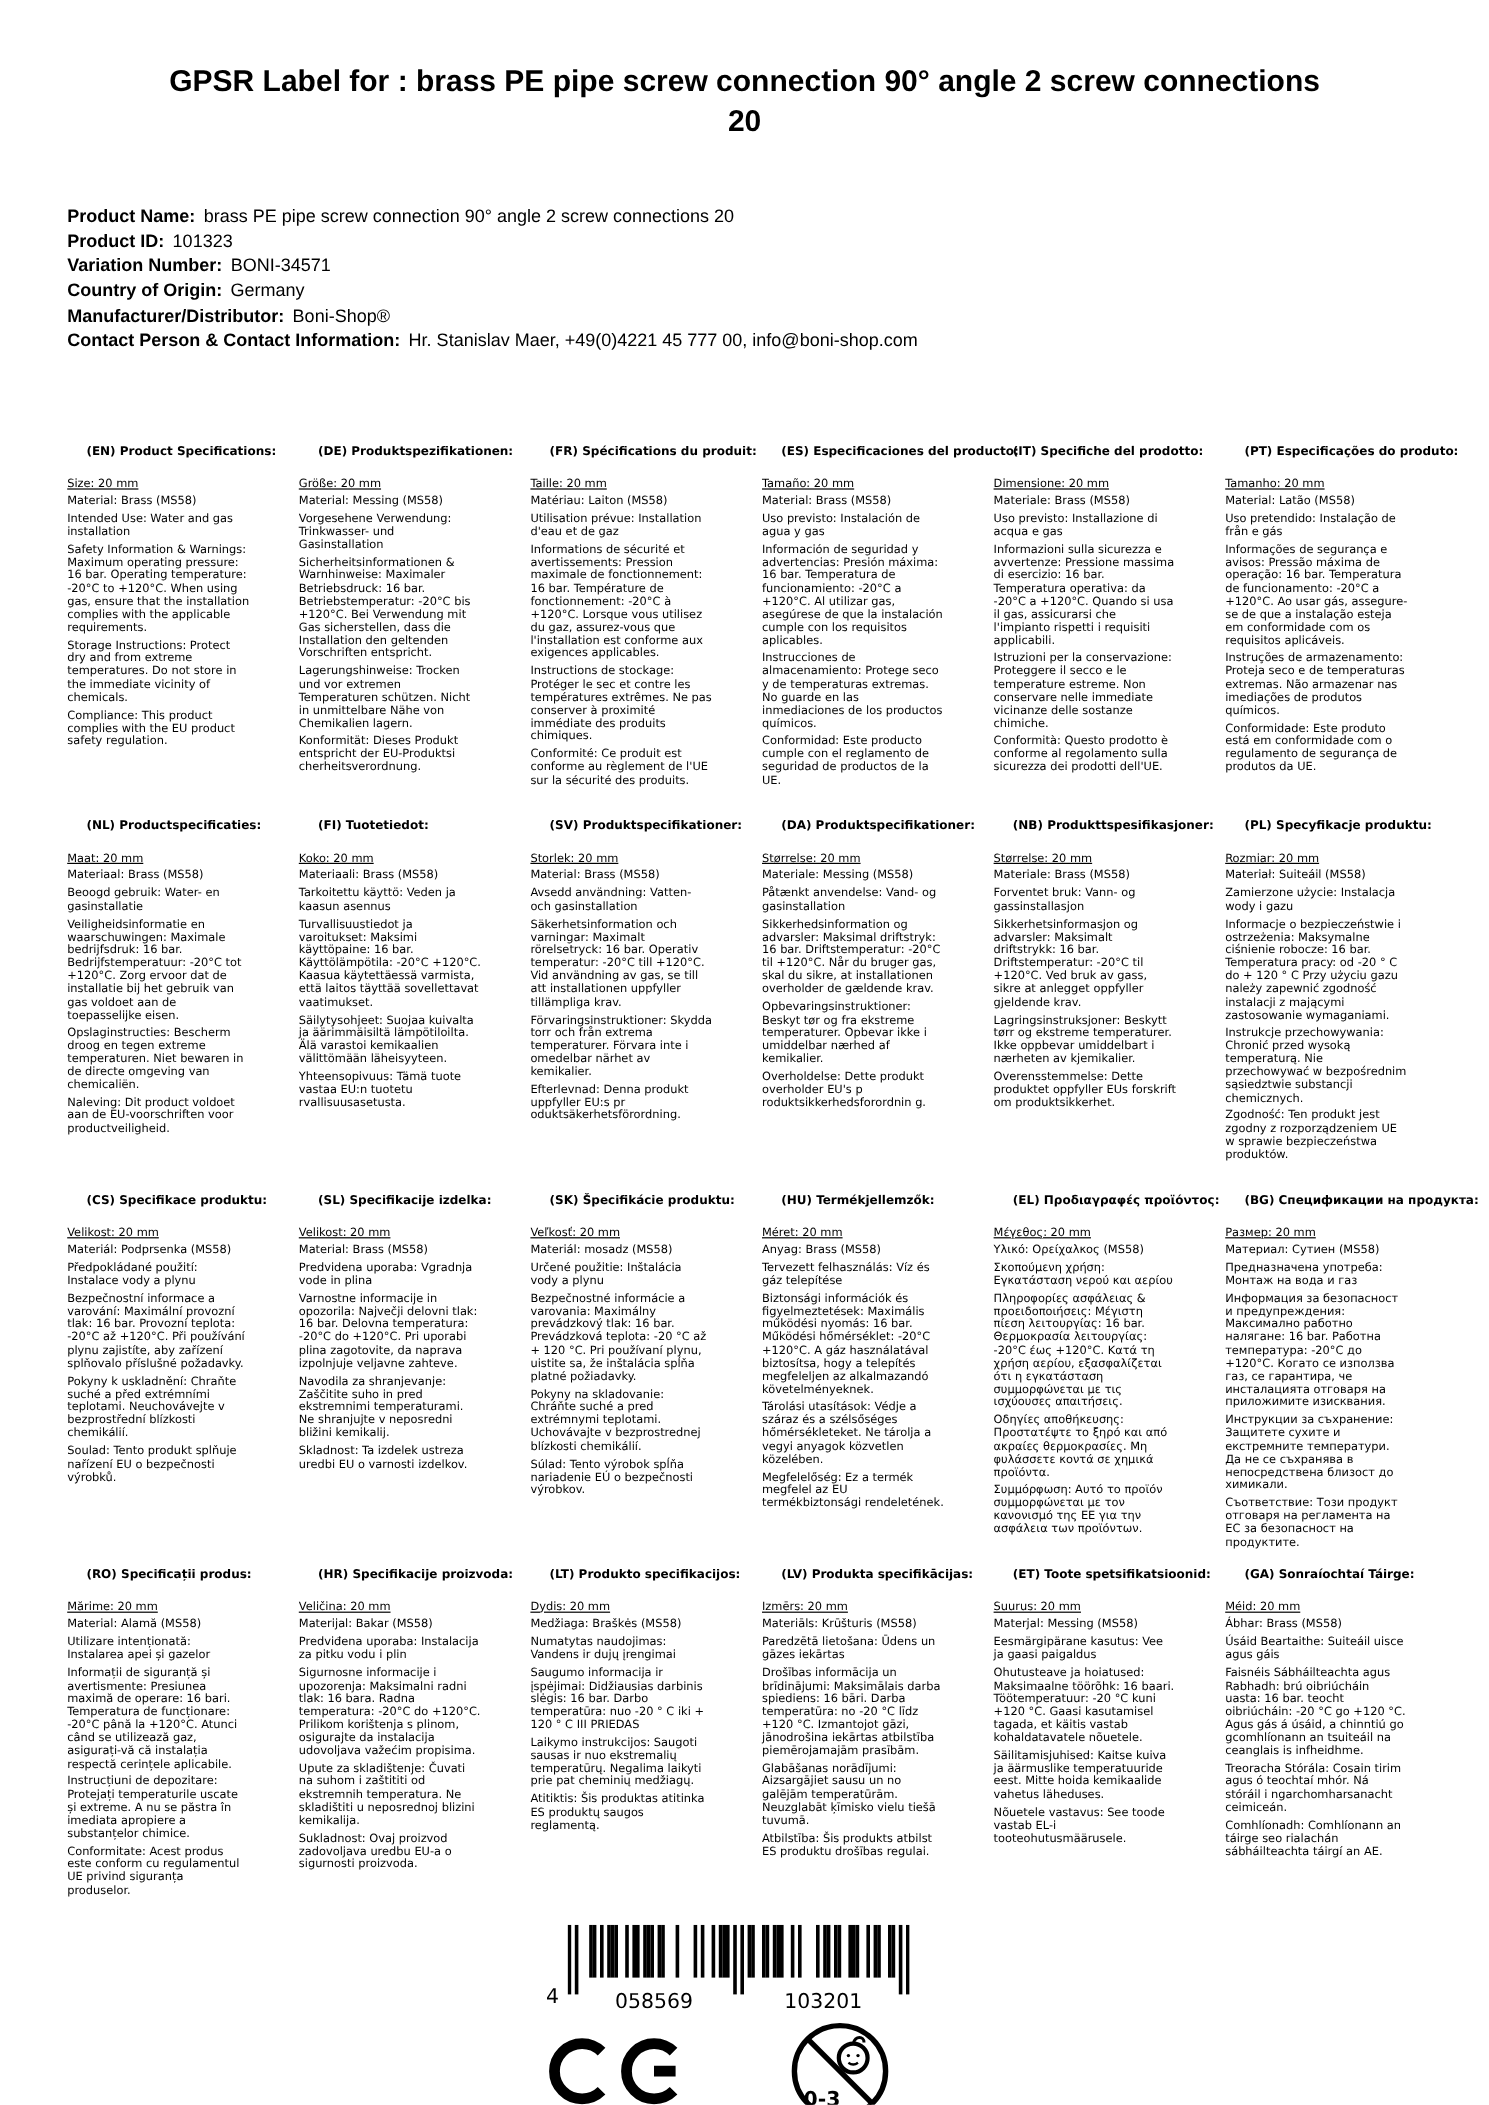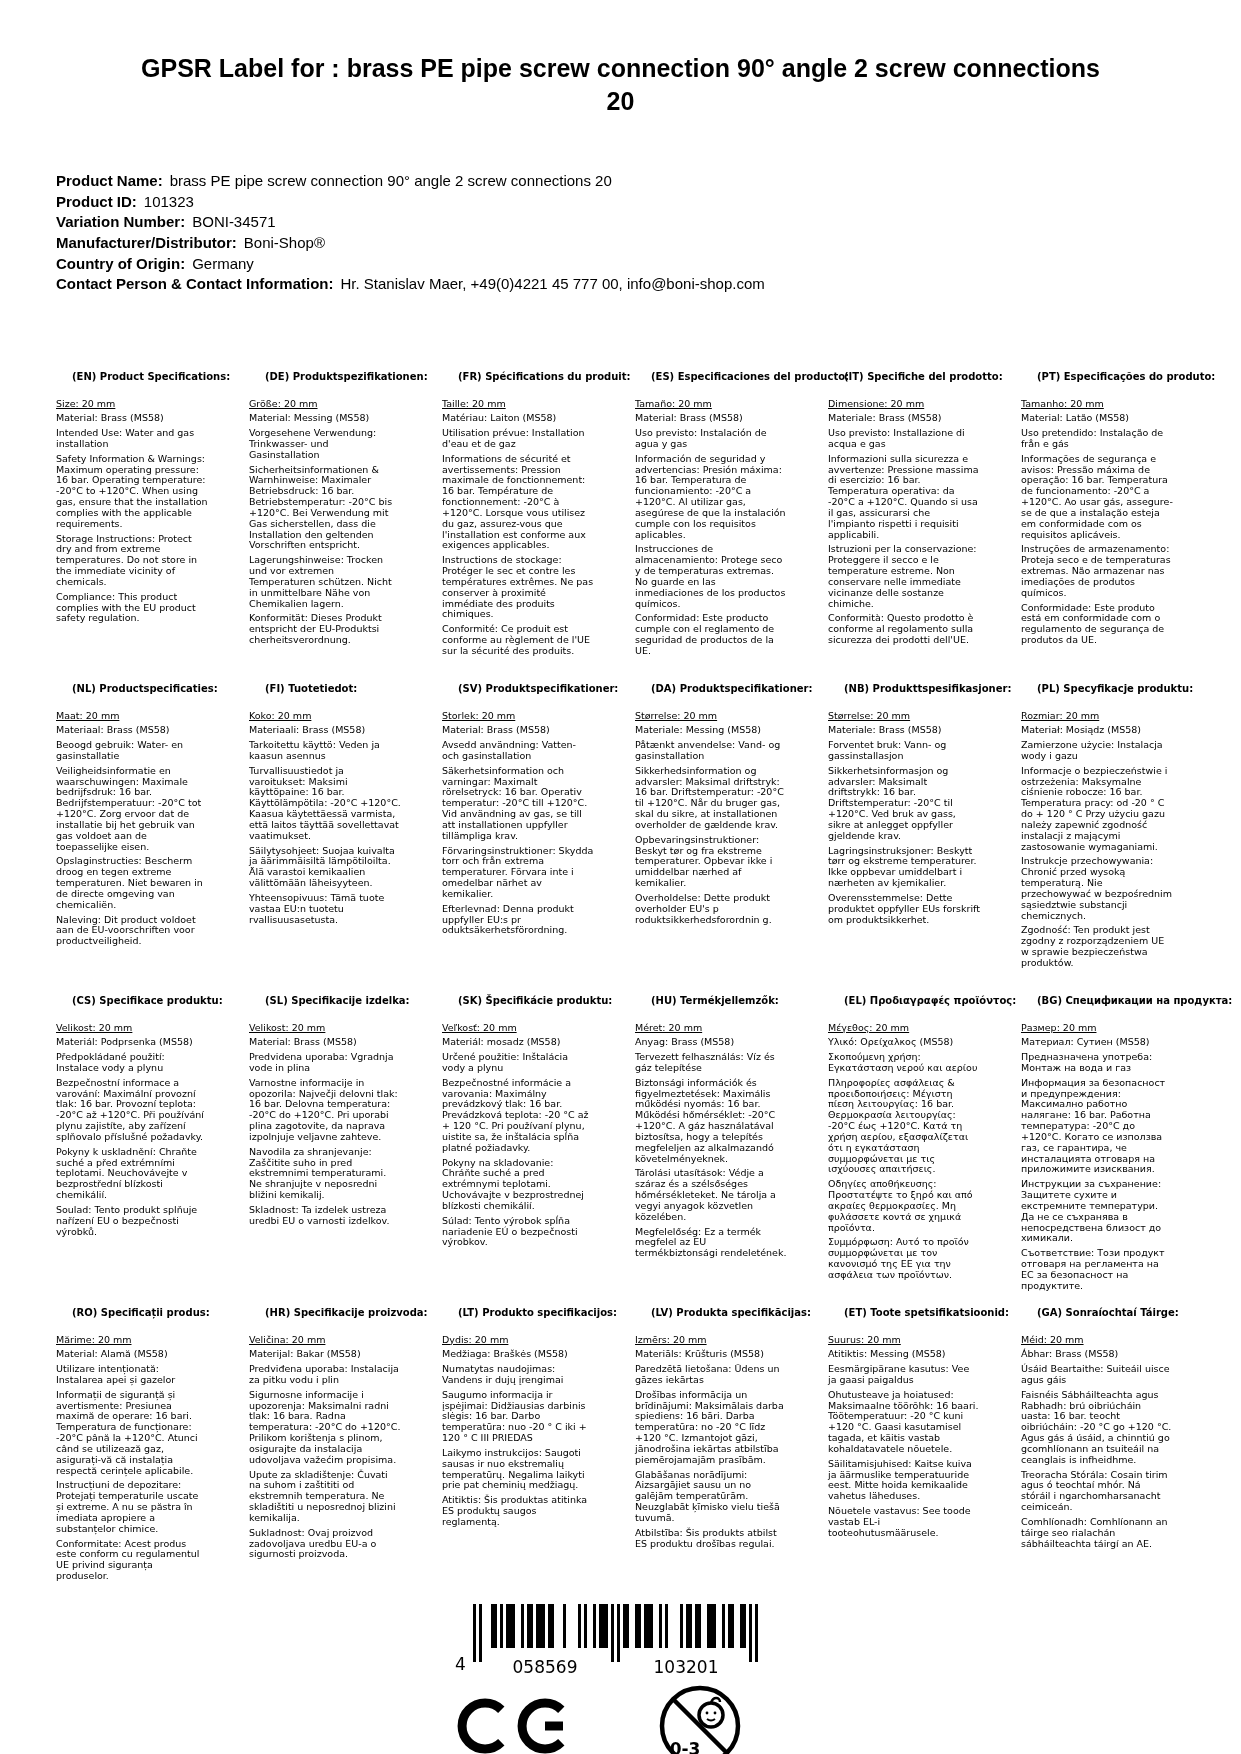--- a/index.html
+++ b/index.html
@@ -51,22 +51,22 @@
 </style>
 </head>
 <body>
 
 <h1 class="title">GPSR Label for : brass PE pipe screw connection 90° angle 2 screw connections 20</h1>
 
 <div class="product-info">
     <div class="info-line"><span class="info-label">Product Name:</span><span class="info-value">brass PE pipe screw connection 90° angle 2 screw connections 20</span></div>
     <div class="info-line"><span class="info-label">Product ID:</span><span class="info-value">101323</span></div>
     <div class="info-line"><span class="info-label">Variation Number:</span><span class="info-value">BONI-34571</span></div>
+    <div class="info-line"><span class="info-label">Country of Origin:</span><span class="info-value">Germany</span></div>
     <div class="info-line"><span class="info-label">Manufacturer/Distributor:</span><span class="info-value">Boni-Shop®</span></div>
-    <div class="info-line"><span class="info-label">Country of Origin:</span><span class="info-value">Germany</span></div>
     <div class="info-line"><span class="info-label">Contact Person &amp; Contact Information:</span><span class="info-value">Hr. Stanislav Maer, +49(0)4221 45 777 00, info@boni-shop.com</span></div>
   </div>
 
 <div class="spec-grid">
     <div class="spec-cell">
       <h3 class="spec-title">(EN) Product Specifications:</h3>
       <p>Size: 20 mm</p>
       <p>Material: Brass (MS58)</p>
       <p>Intended Use: Water and gas installation</p>
       <p>Safety Information &amp; Warnings: Maximum operating pressure: 16 bar. Operating temperature: -20°C to +120°C. When using gas, ensure that the installation complies with the applicable requirements.</p>
@@ -159,21 +159,21 @@
       <p>Størrelse: 20 mm</p>
       <p>Materiale: Brass (MS58)</p>
       <p>Forventet bruk: Vann- og gassinstallasjon</p>
       <p>Sikkerhetsinformasjon og advarsler: Maksimalt driftstrykk: 16 bar. Driftstemperatur: -20°C til +120°C. Ved bruk av gass, sikre at anlegget oppfyller gjeldende krav.</p>
       <p>Lagringsinstruksjoner: Beskytt tørr og ekstreme temperaturer. Ikke oppbevar umiddelbart i nærheten av kjemikalier.</p>
       <p>Overensstemmelse: Dette produktet oppfyller EUs forskrift om produktsikkerhet.</p>
     </div>
     <div class="spec-cell">
       <h3 class="spec-title">(PL) Specyfikacje produktu:</h3>
       <p>Rozmiar: 20 mm</p>
-      <p>Materiał: Mosiądz (MS58)</p>
+      <p>Materiał: Suiteáil (MS58)</p>
       <p>Zamierzone użycie: Instalacja wody i gazu</p>
       <p>Informacje o bezpieczeństwie i ostrzeżenia: Maksymalne ciśnienie robocze: 16 bar. Temperatura pracy: od -20 ° C do + 120 ° C Przy użyciu gazu należy zapewnić zgodność instalacji z mającymi zastosowanie wymaganiami.</p>
       <p>Instrukcje przechowywania: Chronić przed wysoką temperaturą. Nie przechowywać w bezpośrednim sąsiedztwie substancji chemicznych.</p>
       <p>Zgodność: Ten produkt jest zgodny z rozporządzeniem UE w sprawie bezpieczeństwa produktów.</p>
     </div>
     <div class="spec-cell">
       <h3 class="spec-title">(CS) Specifikace produktu:</h3>
       <p>Velikost: 20 mm</p>
       <p>Materiál: Podprsenka (MS58)</p>
       <p>Předpokládané použití: Instalace vody a plynu</p>
@@ -258,21 +258,21 @@
       <p>Izmērs: 20 mm</p>
       <p>Materiāls: Krūšturis (MS58)</p>
       <p>Paredzētā lietošana: Ūdens un gāzes iekārtas</p>
       <p>Drošības informācija un brīdinājumi: Maksimālais darba spiediens: 16 bāri. Darba temperatūra: no -20 °C līdz +120 °C. Izmantojot gāzi, jānodrošina iekārtas atbilstība piemērojamajām prasībām.</p>
       <p>Glabāšanas norādījumi: Aizsargājiet sausu un no galējām temperatūrām. Neuzglabāt ķīmisko vielu tiešā tuvumā.</p>
       <p>Atbilstība: Šis produkts atbilst ES produktu drošības regulai.</p>
     </div>
     <div class="spec-cell">
       <h3 class="spec-title">(ET) Toote spetsifikatsioonid:</h3>
       <p>Suurus: 20 mm</p>
-      <p>Atitiktis: Messing (MS58)</p>
+      <p>Materjal: Messing (MS58)</p>
       <p>Eesmärgipärane kasutus: Vee ja gaasi paigaldus</p>
       <p>Ohutusteave ja hoiatused: Maksimaalne töörõhk: 16 baari. Töötemperatuur: -20 °C kuni +120 °C. Gaasi kasutamisel tagada, et käitis vastab kohaldatavatele nõuetele.</p>
       <p>Säilitamisjuhised: Kaitse kuiva ja äärmuslike temperatuuride eest. Mitte hoida kemikaalide vahetus läheduses.</p>
       <p>Nõuetele vastavus: See toode vastab EL-i tooteohutusmäärusele.</p>
     </div>
     <div class="spec-cell">
       <h3 class="spec-title">(GA) Sonraíochtaí Táirge:</h3>
       <p>Méid: 20 mm</p>
       <p>Ábhar: Brass (MS58)</p>
       <p>Úsáid Beartaithe: Suiteáil uisce agus gáis</p>

